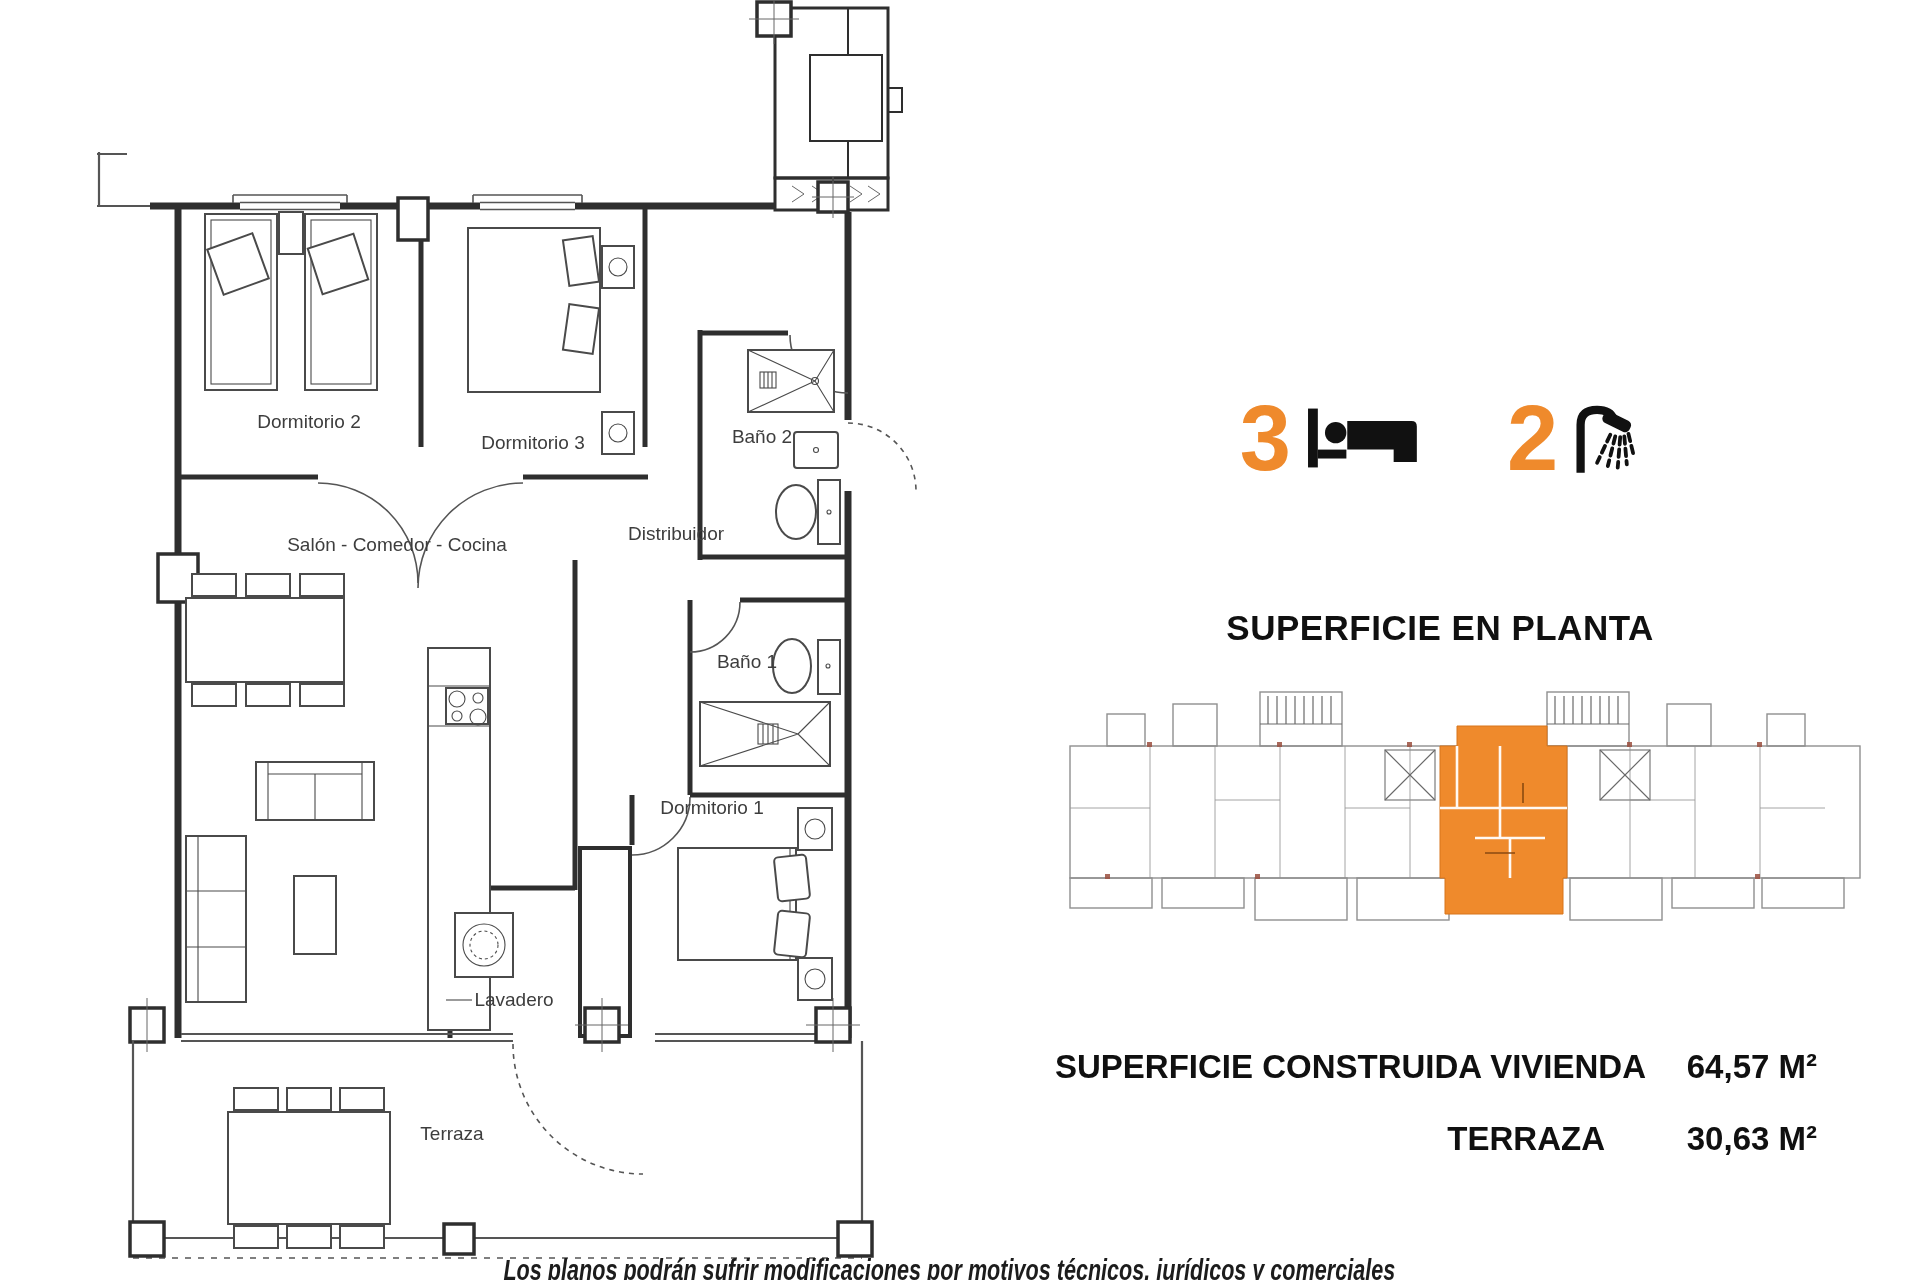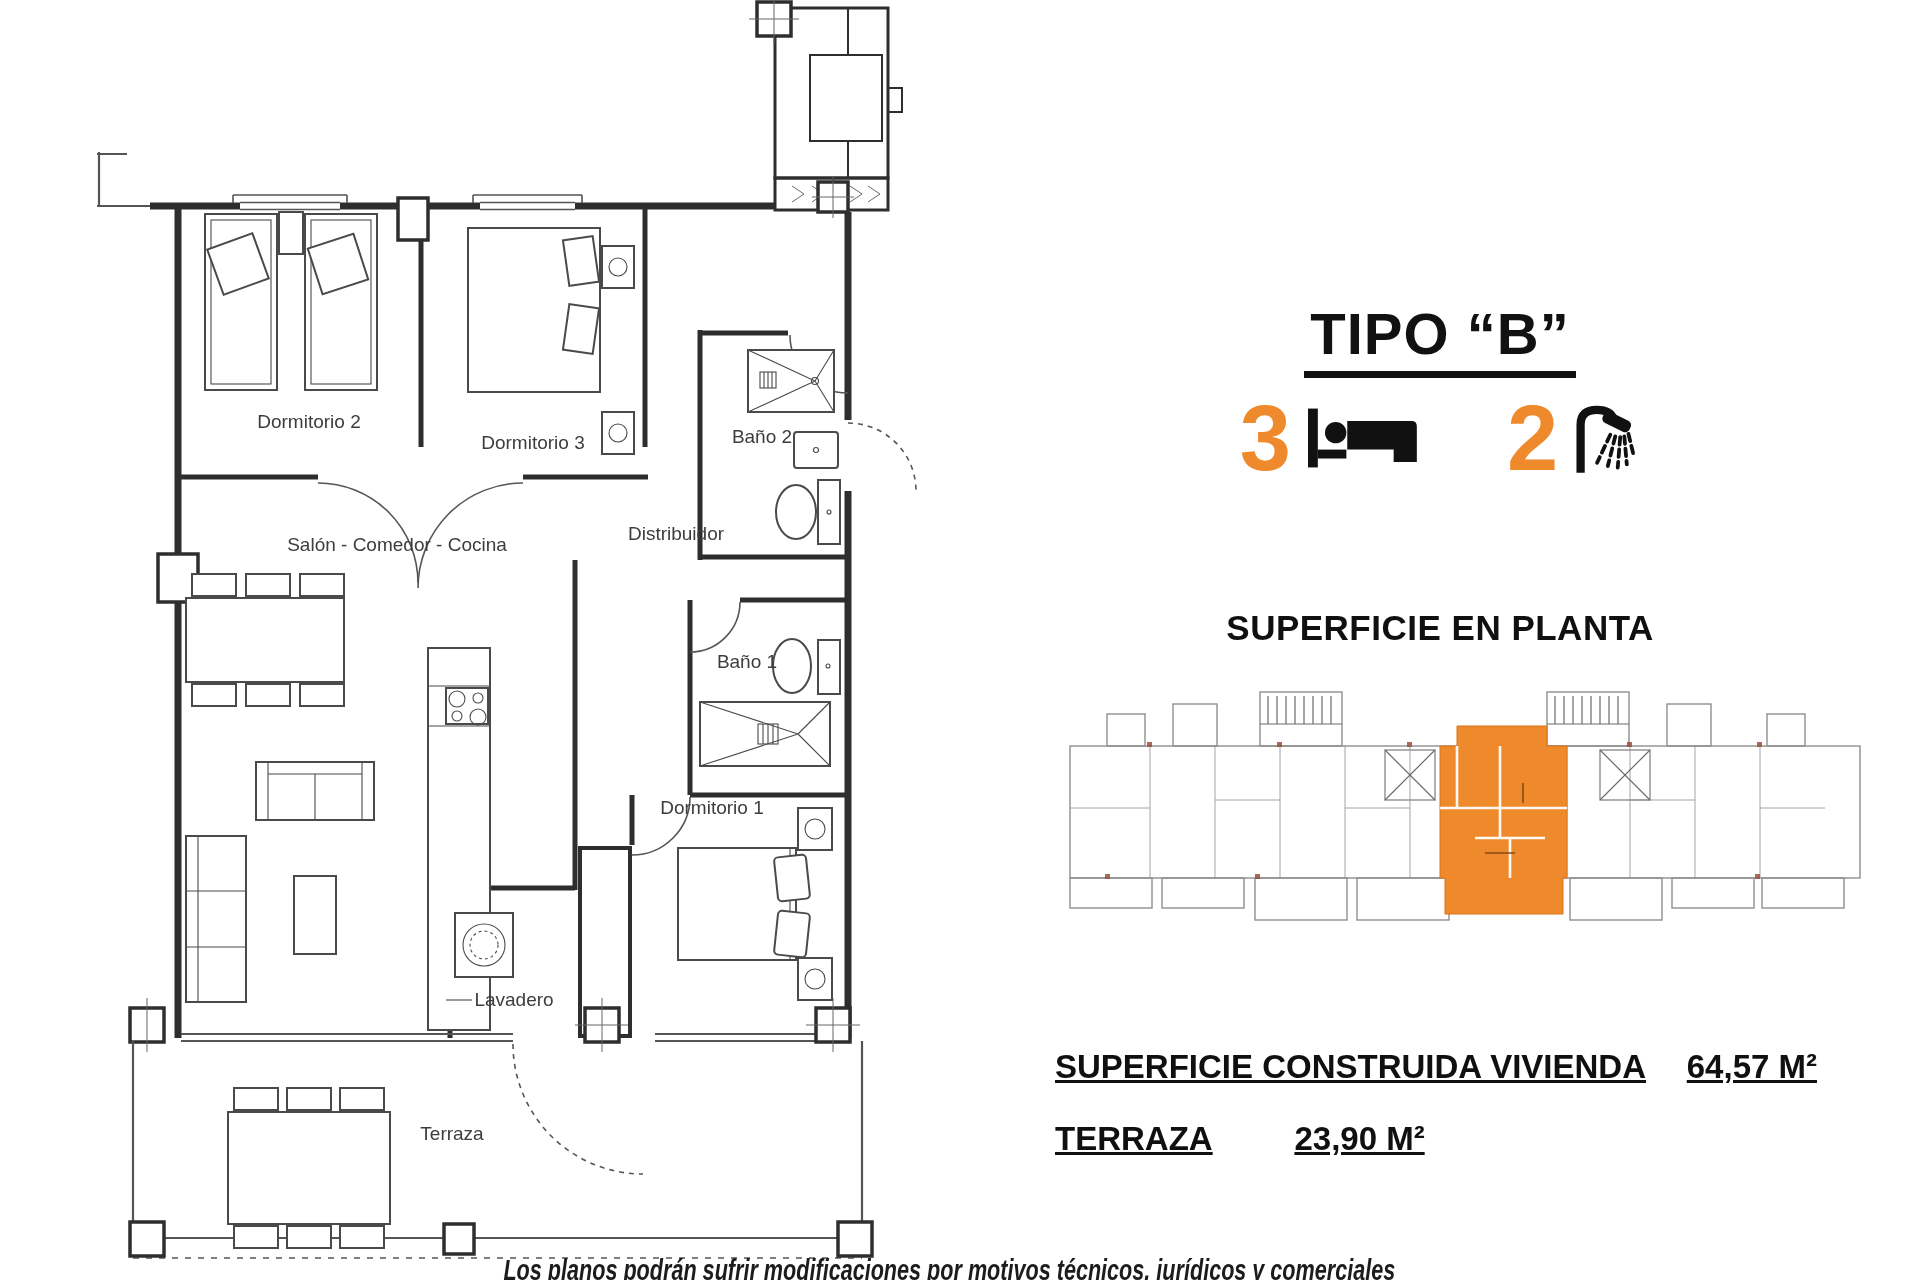--- a/index.html
+++ b/index.html
@@ -13,22 +13,22 @@
               letter-spacing:1px;border-bottom:7px solid #111;padding:0 6px 4px 6px;}
   .stats-row{position:absolute;left:1060px;top:392px;width:760px;display:flex;
              justify-content:center;align-items:center;gap:30px;}
   .stat-group{display:flex;align-items:center;gap:16px;}
   .stat-group + .stat-group{margin-left:52px;}
   .stat-num{font-size:92px;line-height:1;font-weight:bold;color:#EF8A2C;}
   .situ-head{position:absolute;left:1060px;top:608px;width:760px;text-align:center;
              font-size:35px;font-weight:bold;color:#101010;letter-spacing:.5px;}
   .situ-svg{position:absolute;left:1055px;top:688px;}
   .areas{position:absolute;left:1055px;top:1048px;width:762px;color:#101010;}
-  .area-row{display:flex;justify-content:flex-start;align-items:baseline;
-            font-size:33px;font-weight:bold;margin-bottom:34px;white-space:nowrap;text-decoration:underline;}
+  .area-row{display:flex;justify-content:flex-end;align-items:baseline;
+            font-size:33px;font-weight:bold;margin-bottom:34px;white-space:nowrap;}
   .area-value{width:212px;text-align:right;}
   .disclaimer{position:absolute;left:330px;top:1253px;width:910px;text-align:center;
               font-size:30px;font-style:italic;font-weight:600;color:#1c1c1c;white-space:nowrap;}
   .disclaimer-inner{display:inline-block;transform:scaleX(.72);transform-origin:center top;}
 
   
   .plan-svg{position:absolute;left:0;top:0;}
   .room-label{font-family:"Liberation Sans",sans-serif;font-size:19px;fill:#3d3d3d;}
   .w7{stroke:#2e2e2e;stroke-width:7;fill:none;}
   .w5{stroke:#2e2e2e;stroke-width:5;fill:none;}
@@ -217,23 +217,20 @@
       <text class="room-label" x="762" y="443">Baño 2</text>
       <text class="room-label" x="676" y="540">Distribuidor</text>
       <text class="room-label" x="397" y="551">Salón - Comedor - Cocina</text>
       <text class="room-label" x="747" y="668">Baño 1</text>
       <text class="room-label" x="712" y="814">Dormitorio 1</text>
       <text class="room-label" x="514" y="1006">Lavadero</text>
       <text class="room-label" x="452" y="1140">Terraza</text>
     </g>
   </svg>
 
-  <div class="title-wrap">
-    <span class="title-text">TIPO “B”</span>
-  </div>
 
   <div class="stats-row">
     <div class="stat-group">
       <span class="stat-num">3</span>
       <svg width="118" height="66" viewBox="0 0 130 74">
         <rect x="0" y="4" width="11" height="66" fill="#111"></rect>
         <rect x="11" y="50" width="32" height="10" fill="#111"></rect>
         <circle cx="31" cy="31" r="12" fill="#111"></circle>
         <path d="M44 18 H116 Q122 18 122 24 V64 H96 V50 H44 Z" fill="#111"></path>
       </svg>
@@ -303,21 +300,21 @@
     </g>
   </svg>
 
   <div class="areas">
     <div class="area-row">
       <span class="area-label">SUPERFICIE CONSTRUIDA VIVIENDA</span>
       <span class="area-value">64,57 M²</span>
     </div>
     <div class="area-row">
       <span class="area-label">TERRAZA</span>
-      <span class="area-value">23,90 M²</span>
+      <span class="area-value">30,63 M²</span>
     </div>
   </div>
 
   <div class="disclaimer">
     <span class="disclaimer-inner">Los planos podrán sufrir modificaciones por motivos técnicos, jurídicos y comerciales</span>
   </div>
 
 </div>
 
 </body></html>

